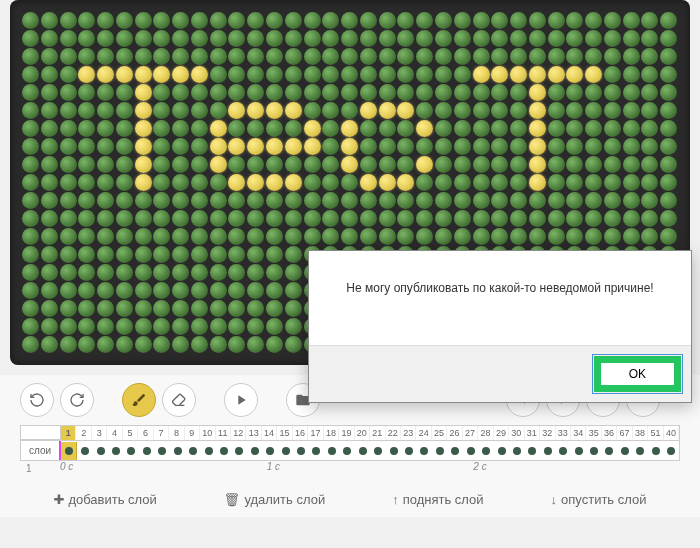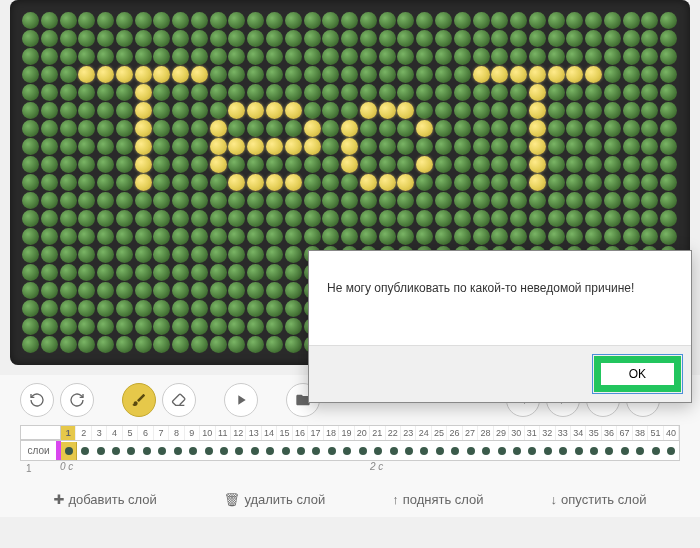--- a/index.html
+++ b/index.html
@@ -86,21 +86,21 @@
     font-weight: bold;
   }
   .timeline-row {
     display: flex;
     border: 1px solid #ccc;
     border-top: none;
     background: #fff;
   }
   .timeline-row .layer-label {
     width: 40px;
-    border-right: 5px solid #d946ef;
+    border-right: 2px solid #d946ef;
     padding: 4px;
     font-size: 10px;
     text-align: center;
     color: #666;
   }
   .timeline-row .cells {
     flex: 1;
     display: flex;
     align-items: center;
   }
@@ -158,20 +158,21 @@
     left: 308px;
     width: 384px;
     background: #fff;
     border: 1px solid #888;
     box-shadow: 0 4px 16px rgba(0,0,0,0.25);
   }
   .modal-body {
     padding: 30px 18px 50px 18px;
     font-size: 12px;
     color: #333;
+    text-align: center;
   }
   .modal-footer {
     padding: 10px;
     text-align: right;
     background: #f0f0f0;
     border-top: 1px solid #ddd;
   }
   .modal-footer button {
     padding: 4px 28px;
     border: 7px solid #22c55e;
@@ -1088,20 +1089,21 @@
         </div>
         <div class="cell">
           <div class="dot"></div>
         </div>
       </div>
   </div>
   <div style="display:flex">
     <div class="timeline-id" style="width:40px">1</div>
     <div class="timeline-seconds" id="seconds" style="flex:1;padding-left:0">
         <span>0 с</span>
+        <span>1 с</span>
         <span>2 с</span>
       </div>
   </div>
 </div>
 
 <div class="actions">
   <div class="action-link">
     <span>✚</span>
     <span>добавить слой</span>
   </div>

